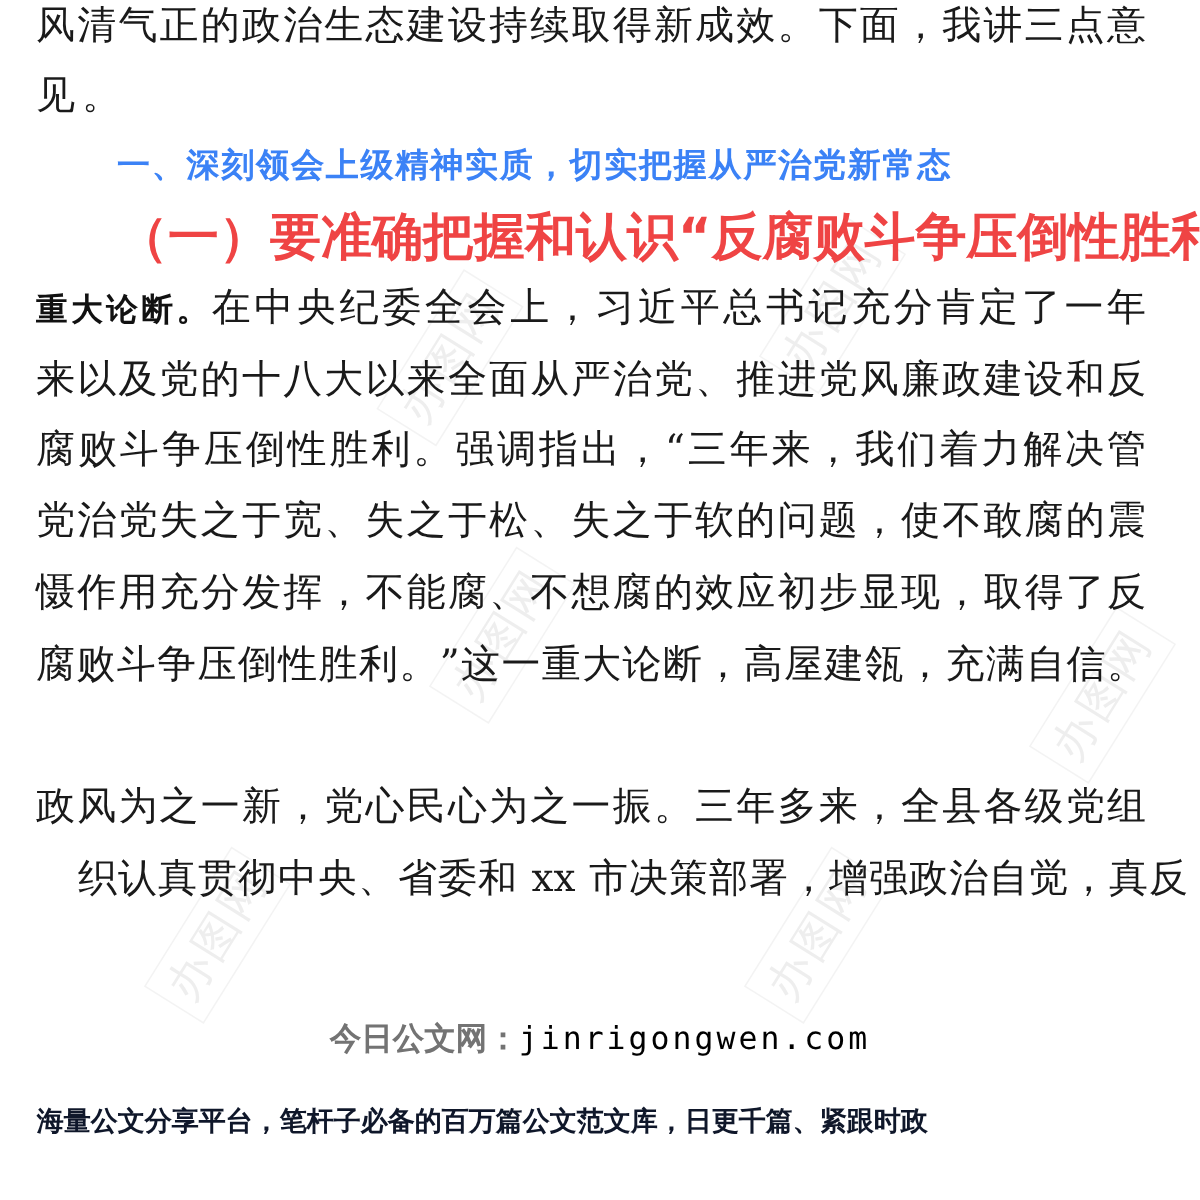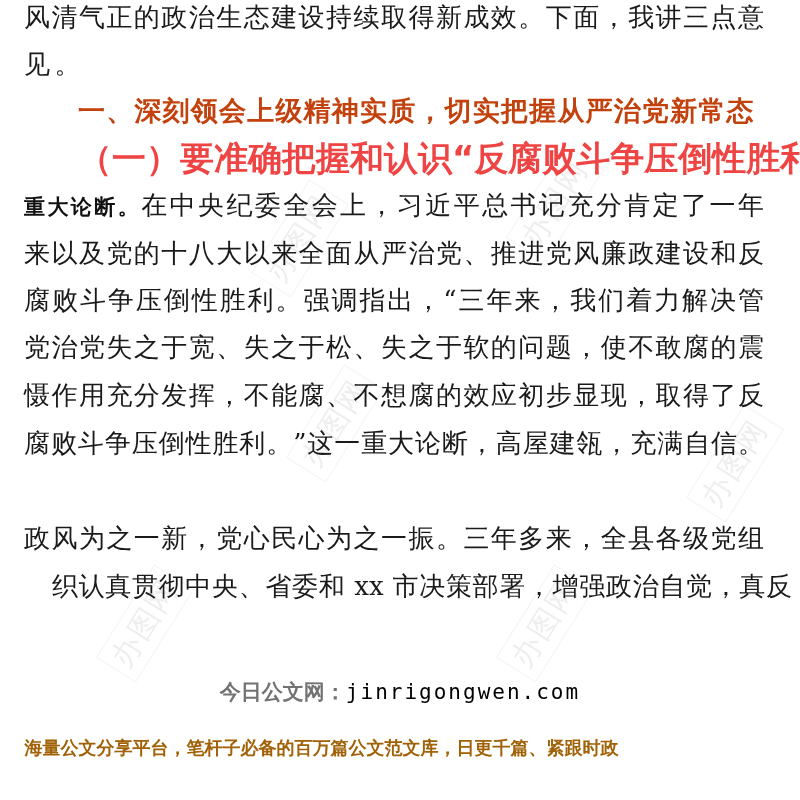--- a/index.html
+++ b/index.html
@@ -37,26 +37,26 @@
     .line.justify {
       text-align: justify;
       text-align-last: justify;
       letter-spacing: 0;
     }
     .heading {
       position: absolute;
       left: 78px;
       width: 690px;
       height: 48px;
-      font-size: 27px;
+      font-size: 22px;
       line-height: 48px;
       font-weight: bold;
       white-space: nowrap;
       font-family: "DejaVu Sans", sans-serif;
-      color: #c2410c;
+      color: #3b82f6;
       letter-spacing: 1.2px;
     }
     .subheading {
       position: absolute;
       left: 78px;
       width: 688px;
       height: 48px;
       font-size: 34px;
       line-height: 48px;
       font-weight: bold;
@@ -120,21 +120,21 @@
     }
     .footer-tagline {
       position: absolute;
       top: 730px;
       left: 0;
       width: 643px;
       text-align: center;
       font-size: 18px;
       line-height: 36px;
       font-weight: bold;
-      color: #a16207;
+      color: #0f172a;
       font-family: "DejaVu Sans", sans-serif;
       white-space: nowrap;
     }
   </style>
 </head>
 <body>
 
 <div class="page">
 
   <div class="watermark" style="left:245px; top:215px;">办图网</div>

